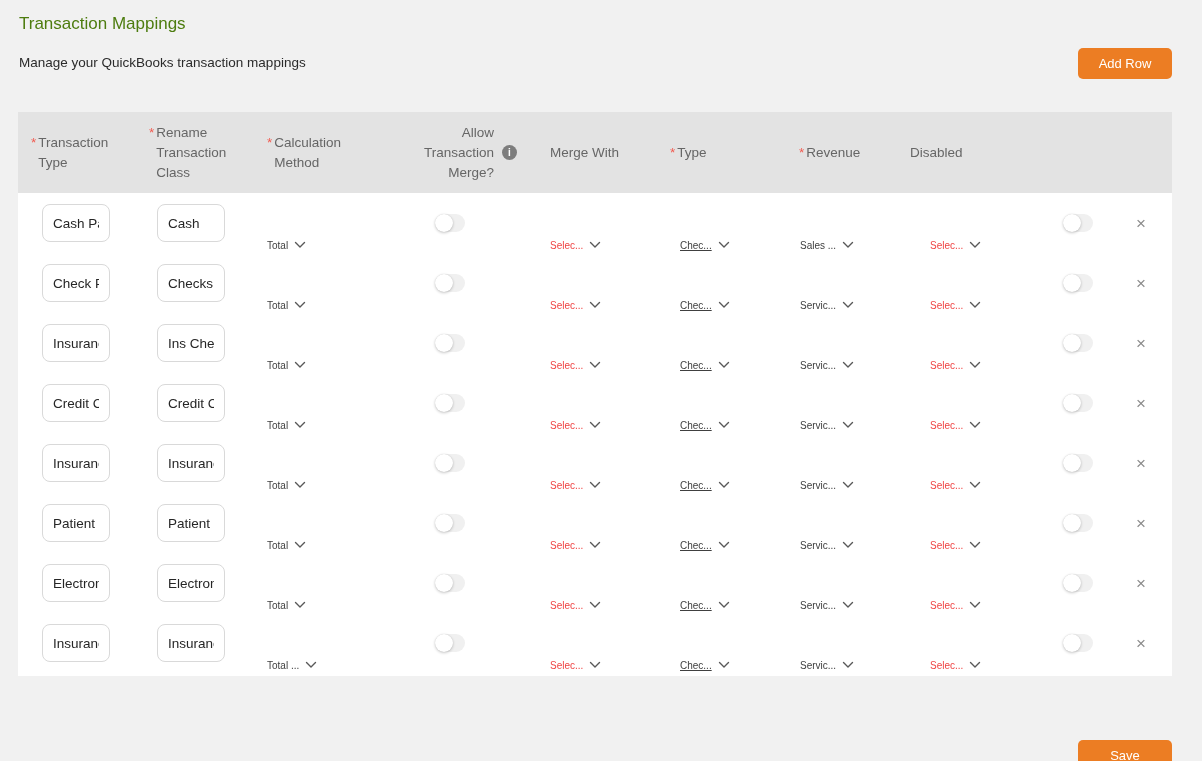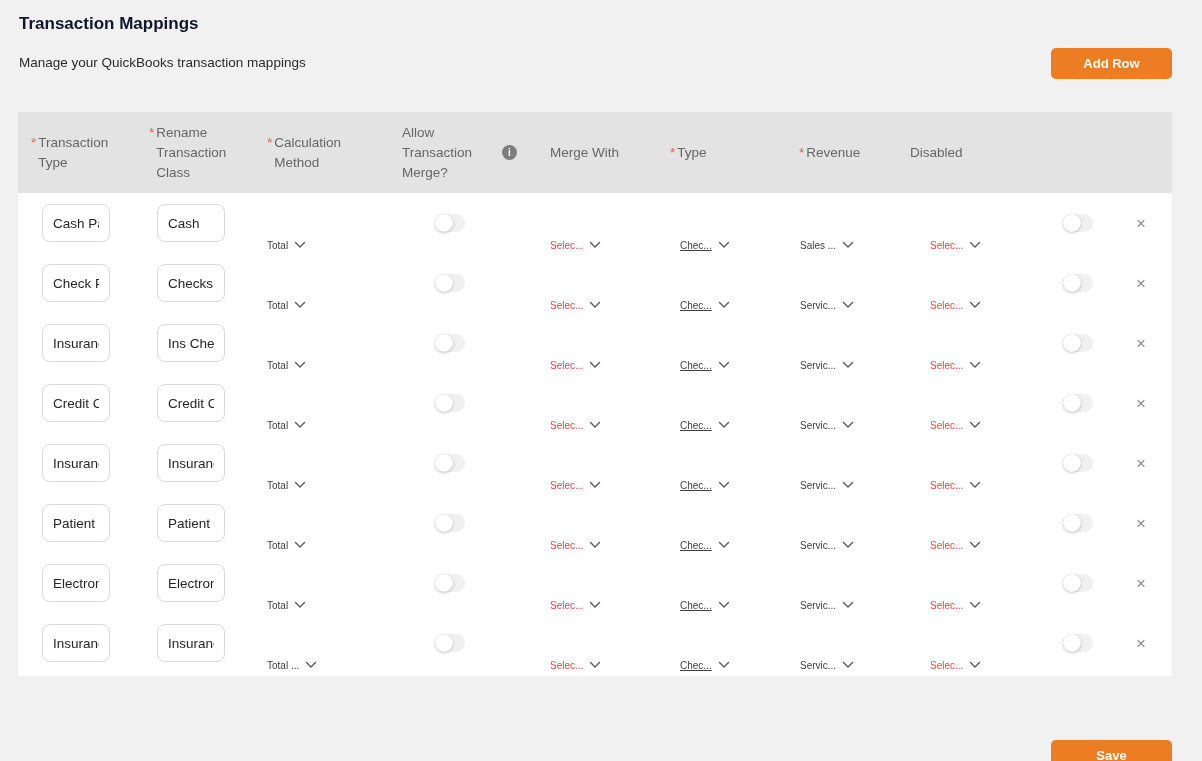--- a/index.html
+++ b/index.html
@@ -9,33 +9,33 @@
     font-family: "Liberation Sans", sans-serif;
     color: #404040;
     overflow: hidden;
     position: relative;
   }
   .page { position: relative; width: 1202px; height: 761px; }
 
   
   .page-title {
     position: absolute; left: 19px; top: 14px;
-    font-size: 17px; font-weight: 700; color: #0f172a;
+    font-size: 17px; font-weight: 400; color: #4d7c0f;
   }
   .page-subtitle {
     position: absolute; left: 19px; top: 55px;
     font-size: 13.5px; color: #2b2b2b;
   }
   .btn {
     position: absolute; right: 30px;
-    width: 121px; height: 31px;
+    width: 94px; height: 31px;
     background: #EC7D23; color: #ffffff;
     border: none; border-radius: 5px;
     font-family: "Liberation Sans", sans-serif;
-    font-size: 13px; font-weight: 700;
+    font-size: 13px; font-weight: 400;
     cursor: pointer;
   }
   .btn-add { top: 48px; }
   .btn-save { top: 708px; margin-top: 32px; }
 
   
   .card {
     position: absolute; left: 18px; top: 112px;
     width: 1154px; background: #ffffff;
     padding-bottom: 3px;
@@ -57,21 +57,21 @@
   .th.c1 { padding-left: 13px; }
   .th.c2 { padding-left: 5px; }
   .th.c3 { padding-left: 5px; }
   .th.c4 { padding-left: 12px; align-items: center; }
   .th.c7 { padding-left: 5px; }
   .req { color: #F15B50; margin-right: 2px; }
   .th-label { display: inline-block; }
   .c1 .th-label { max-width: 82px; }
   .c2 .th-label { max-width: 88px; }
   .c3 .th-label { max-width: 82px; }
-  .c4 .th-label { max-width: 92px; }
+  .c4 .th-label { max-width: 92px; text-align: right; }
   .c8 .th-label { max-width: 102px; }
   .info-icon {
     flex: 0 0 auto;
     width: 15px; height: 15px; margin-left: 8px;
     border-radius: 50%;
     background: #7d7d7d; color: #ffffff;
     font-size: 10px; font-weight: 700; font-style: normal;
     display: inline-flex; align-items: center; justify-content: center;
     cursor: pointer;
   }

